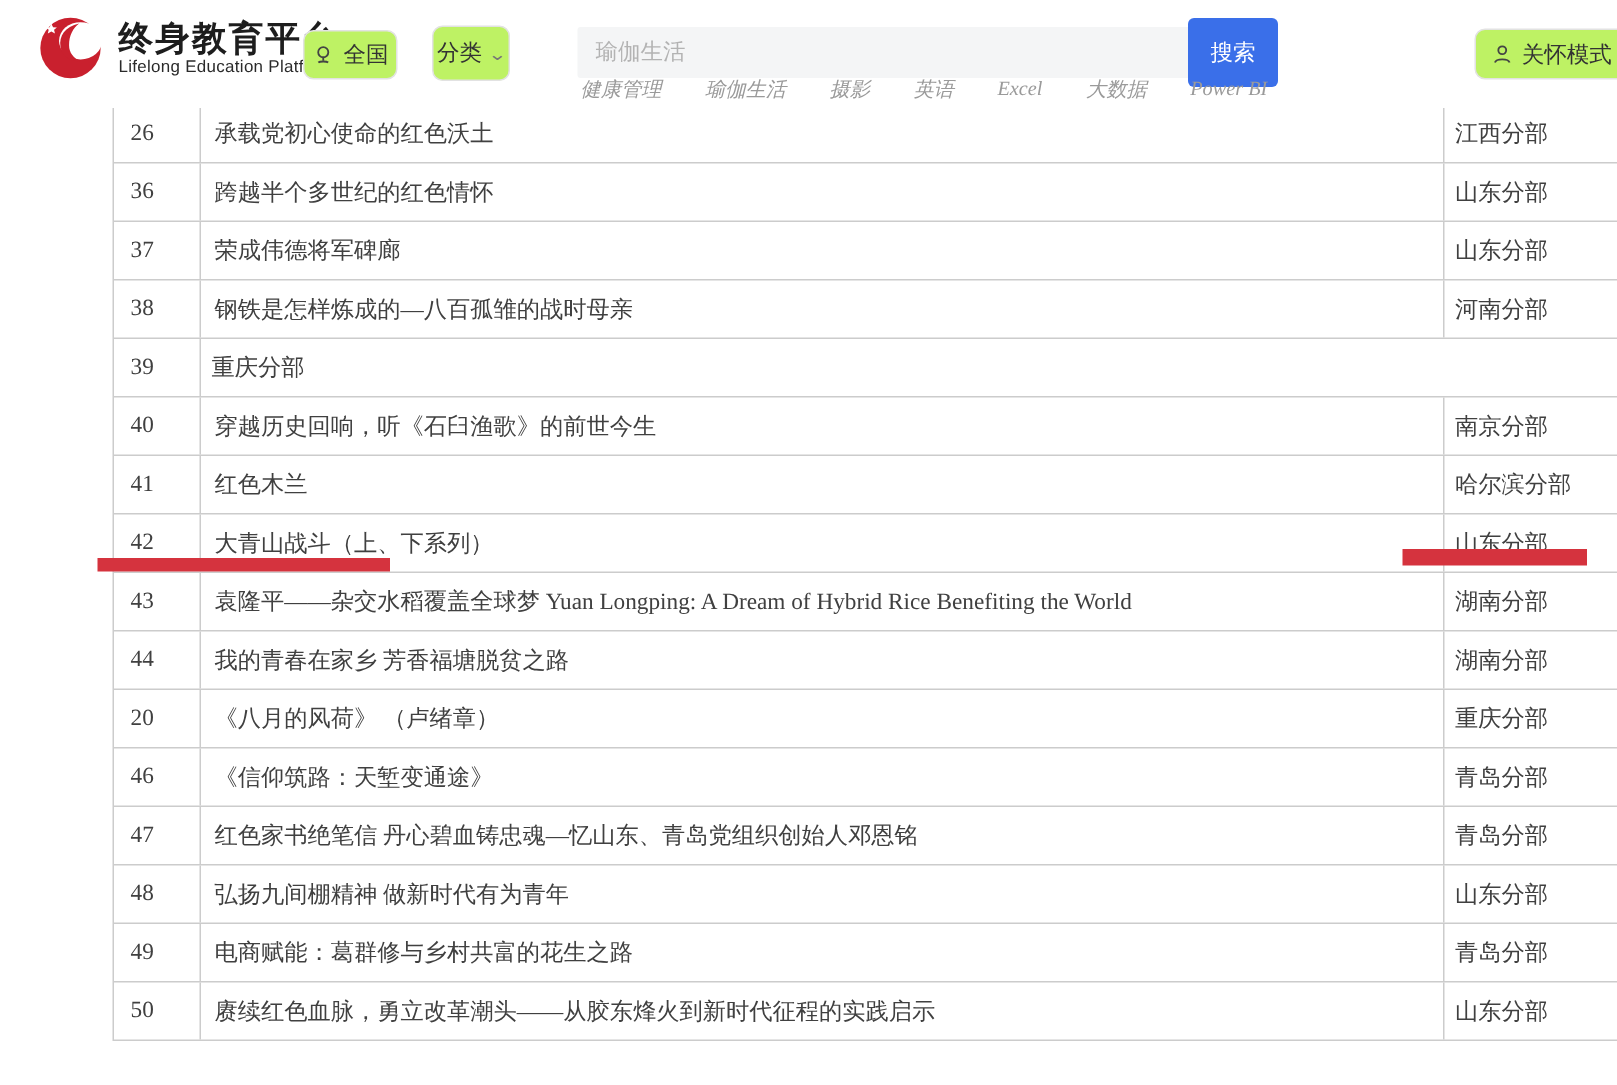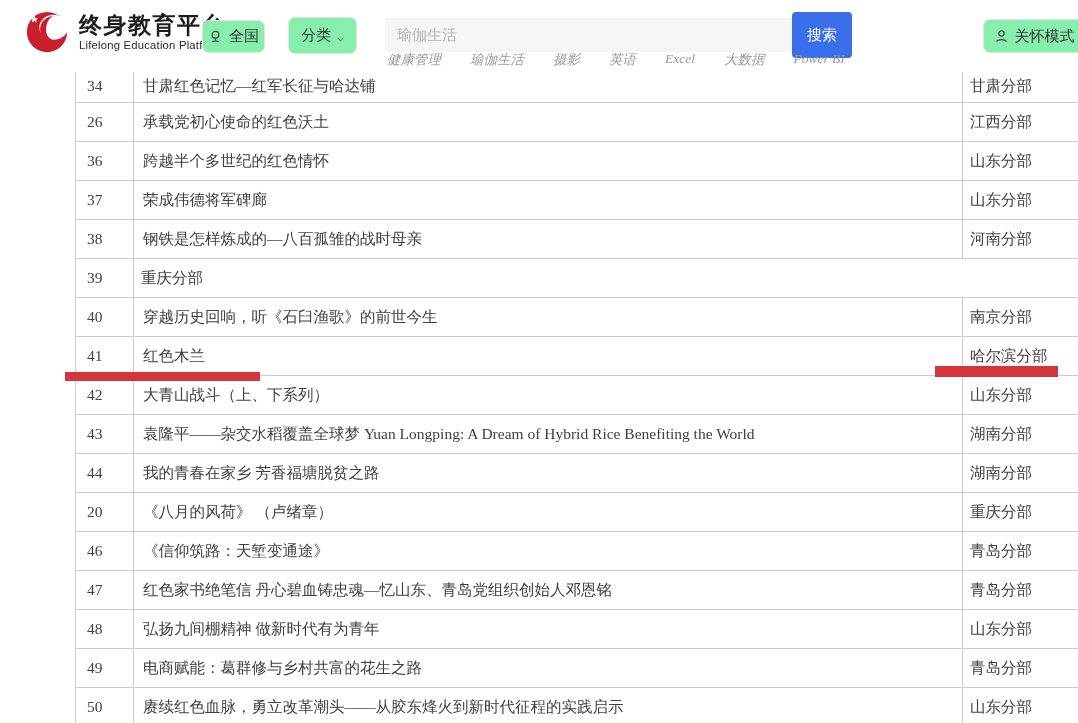--- a/index.html
+++ b/index.html
@@ -6,24 +6,24 @@
   .page{position:relative;width:1078px;height:723px;overflow:hidden;background:#fff;
         font-family:"Liberation Sans",sans-serif;}
   
   .header{position:absolute;top:0;left:0;width:1078px;height:72px;background:#fff;z-index:5;}
   .logo{position:absolute;left:24px;top:9px;display:flex;align-items:center;gap:9px;}
   .logo-icon{width:46px;height:46px;flex:0 0 auto;}
   .logo-text{line-height:1.05;}
   .logo-title{font-size:23px;font-weight:700;color:#1d1d1d;letter-spacing:1.5px;}
   .logo-sub{font-size:11.3px;color:#2a2a2a;margin-top:3px;letter-spacing:.2px;}
   .hbtn{position:absolute;display:flex;align-items:center;justify-content:center;gap:6px;
-        border:1px solid #e2e2e2;border-radius:7px;background:#86efac;color:#333;
-        font-size:15px;cursor:pointer;box-sizing:border-box;font-family:Liberation Mono, monospace;}
+        border:1px solid #e2e2e2;border-radius:7px;background:#bef264;color:#333;
+        font-size:15px;cursor:pointer;box-sizing:border-box;}
   .btn-region{left:202px;top:20px;width:63px;height:33px;}
-  .btn-category{left:288px;top:17px;width:69px;height:37px;}
+  .btn-category{left:288px;top:17px;width:52px;height:37px;}
   .btn-care{left:983px;top:19px;width:102px;height:34px;}
   .chevron{font-size:11px;color:#777;transform:scaleX(1.4);margin-top:2px;}
   .searchbar{position:absolute;left:385px;top:12px;display:flex;align-items:center;}
   .search-input{width:407px;height:34px;border:none;outline:none;background:#f4f5f6;
         padding:0 12px;box-sizing:border-box;font-size:15px;color:#555;
         border-radius:2px 0 0 2px;font-family:"Liberation Serif",serif;}
   .search-input::placeholder{color:#b3b3b3;}
   .search-btn{height:46px;width:60px;border:none;color:#fff;font-size:15px;
         border-radius:4px;cursor:pointer;}
   .hot-tags{position:absolute;left:387px;top:51px;display:flex;gap:29px;
@@ -106,25 +106,20 @@
         <svg width="15" height="15" viewBox="0 0 16 16" fill="none" stroke="#444" stroke-width="1.3">
           <circle cx="8" cy="4.8" r="2.8"></circle>
           <path d="M2.8 13.5 C3.6 10.5 12.4 10.5 13.2 13.5"></path>
         </svg>
       </span>
       <span>关怀模式</span>
     </div>
   </div>
 
   <div class="table-wrap">
-      <div class="trow first">
-      <div class="cell-no">34</div>
-      <div class="cell-title">甘肃红色记忆—红军长征与哈达铺</div>
-      <div class="cell-branch">甘肃分部</div>
-    </div>
       <div class="trow">
       <div class="cell-no">26</div>
       <div class="cell-title">承载党初心使命的红色沃土</div>
       <div class="cell-branch">江西分部</div>
     </div>
       <div class="trow">
       <div class="cell-no">36</div>
       <div class="cell-title">跨越半个多世纪的红色情怀</div>
       <div class="cell-branch">山东分部</div>
     </div>

